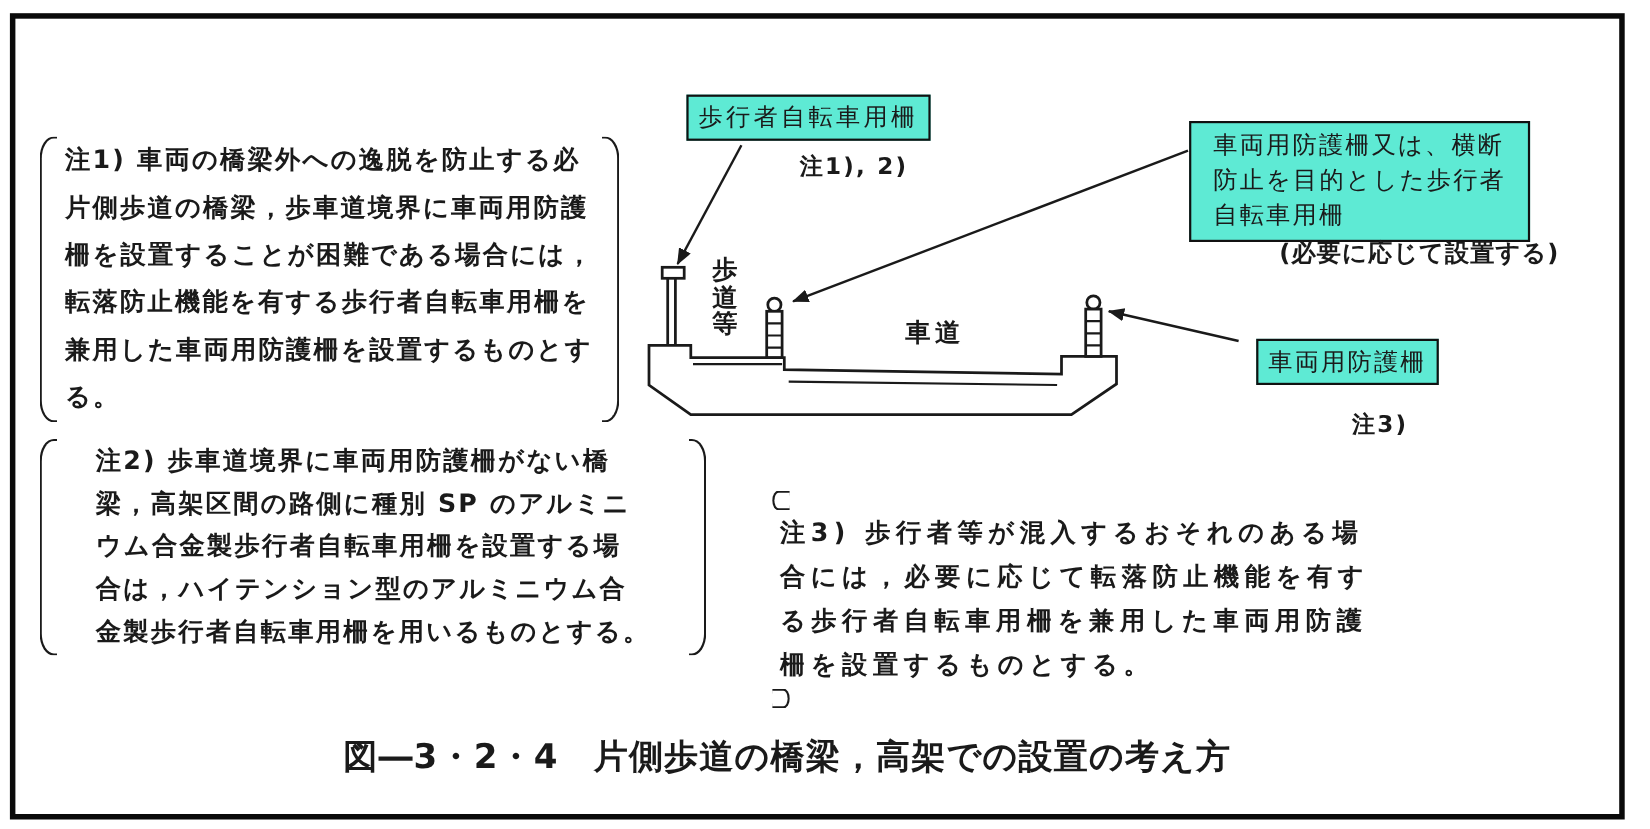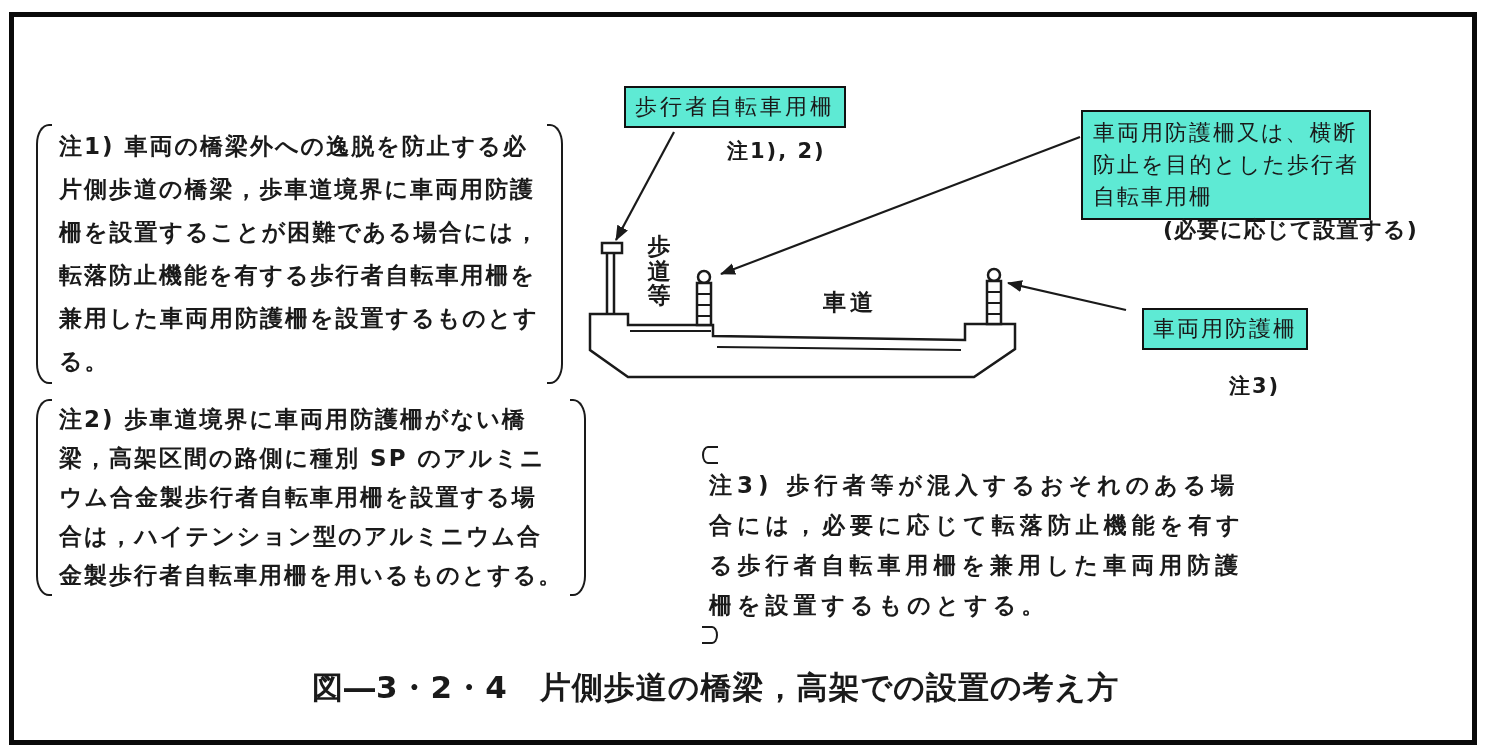--- a/index.html
+++ b/index.html
@@ -24,21 +24,21 @@
   }
   .note-text { padding:1px 7px; font-weight:bold; white-space:nowrap; }
   .n1 .note-text { font-size:23px; line-height:43px; letter-spacing:2px; }
   .n2 .note-text { font-size:23px; line-height:39px; letter-spacing:2px; }
   .n3 .note-text { font-size:23px; line-height:40px; letter-spacing:5px; }
   
   .labelbox {
     position:absolute; border:2.5px solid #111; background:#5eead4;
     font-size:22px; font-weight:normal; letter-spacing:3px; padding:4px 9px; white-space:nowrap;
   }
-  .bigbox { line-height:32px; letter-spacing:2px; padding:5px 10px; }
+  .bigbox { line-height:32px; letter-spacing:2px; padding:5px 20px; }
   .plain { position:absolute; font-weight:bold; white-space:nowrap; }
   .ref { font-size:21px; letter-spacing:2px; }
   .cond { font-size:22px; letter-spacing:1px; }
   .vtext {
     position:absolute; width:26px; font-size:23px; line-height:24.5px;
     font-weight:bold; word-break:break-all; text-align:center;
   }
   .road { font-size:23px; letter-spacing:4px; }
   .caption { position:absolute; left:312px; top:667px; font-size:31px; font-weight:bold; letter-spacing:1px; white-space:nowrap; }
   .diagram-svg { position:absolute; left:0; top:0; }
@@ -55,21 +55,21 @@
       <div>注1) 車両の橋梁外への逸脱を防止する必</div>
       <div>片側歩道の橋梁，歩車道境界に車両用防護</div>
       <div>柵を設置することが困難である場合には，</div>
       <div>転落防止機能を有する歩行者自転車用柵を</div>
       <div>兼用した車両用防護柵を設置するものとす</div>
       <div>る。</div>
     </div>
     <div class="paren paren-r"></div>
   </div>
 
-  <div class="note n2" style="left:36px; top:399px;">
+  <div class="note n2" style="left:36px; top:399px;gap:28px;">
     <div class="paren paren-l"></div>
     <div class="note-text">
       <div>注2) 歩車道境界に車両用防護柵がない橋</div>
       <div>梁，高架区間の路側に種別 SP のアルミニ</div>
       <div>ウム合金製歩行者自転車用柵を設置する場</div>
       <div>合は，ハイテンション型のアルミニウム合</div>
       <div>金製歩行者自転車用柵を用いるものとする。</div>
     </div>
     <div class="paren paren-r"></div>
   </div>

